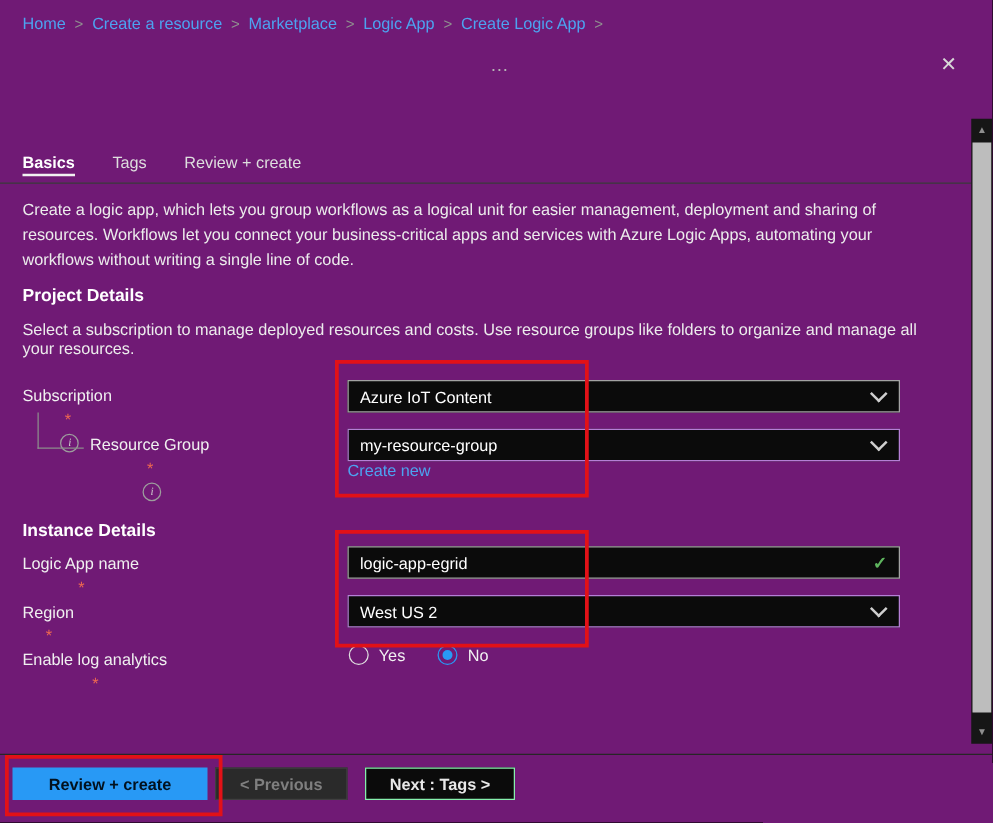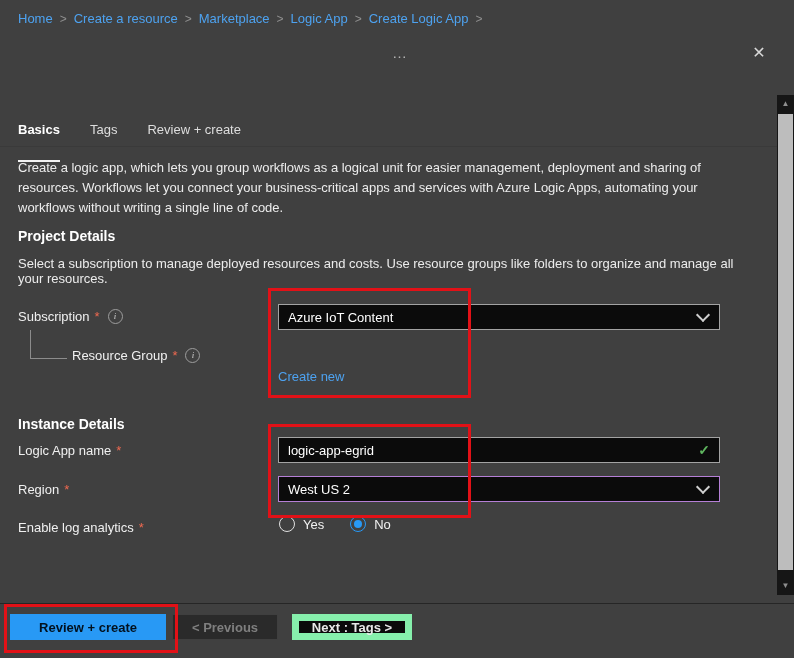--- a/index.html
+++ b/index.html
@@ -1,42 +1,42 @@
 <!DOCTYPE html>
 <html><head>
 <meta charset="utf-8">
 <style>
   html,body { margin:0; padding:0; background:#000; }
   #app {
     position:relative; width:794px; height:658px; overflow:hidden;
-    background:#404040; color:#f2f2f2;
+    background:#701a75; color:#f2f2f2;
     font-family:"Liberation Sans", sans-serif; font-size:13px;
   }
   
   #breadcrumb { position:absolute; left:18px; top:11px; display:flex; align-items:center; gap:7px; font-size:13px; }
   .crumb { color:#4da2f0; cursor:pointer; text-decoration:none; }
   .crumb-sep { color:#8f8f8f; font-size:12px; }
   
   #page-title { position:absolute; left:18px; top:36px; margin:0; font-size:24px; font-weight:bold; color:#ffffff; letter-spacing:0.2px; }
   #title-more { position:absolute; left:392px; top:44px; color:#b5b5b5; font-size:15px; }
   #close-btn { position:absolute; left:746px; top:40px; width:26px; height:26px; background:transparent; border:none;
     color:#d8d8d8; font-size:16px; line-height:26px; text-align:center; padding:0; cursor:pointer; font-family:inherit; }
   
   #tabs { position:absolute; left:18px; top:122px; display:flex; gap:30px; font-size:13px; }
-  .tab { padding-bottom:23px; color:#dedede; cursor:pointer; }
+  .tab { padding-bottom:2px; color:#dedede; cursor:pointer; }
   .tab.active { color:#ffffff; font-weight:bold; border-bottom:2px solid #f2f2f2; }
   #tabs-rule { position:absolute; left:0; top:146px; width:777px; height:1px; background:#3a3a3a; }
   
   #intro { position:absolute; left:18px; top:158px; width:698px; margin:0; line-height:20px; color:#ececec; }
   .section-heading { position:absolute; left:18px; margin:0; font-size:14px; font-weight:bold; color:#ffffff; }
   #h-project { top:228px; }
   #h-instance { top:416px; }
   #project-desc { position:absolute; left:18px; top:256px; width:722px; margin:0; line-height:15px; color:#ececec; }
   
-  .label-row { position:absolute; display:flex; align-items:center; gap:4px; color:#f0f0f0; }
+  .label-row { position:absolute; display:flex; align-items:center; gap:4px; color:#f0f0f0;flex-direction:column; }
   #lbl-subscription { left:18px; top:309px; }
   #lbl-rg { left:72px; top:348px; }
   #lbl-name { left:18px; top:443px; }
   #lbl-region { left:18px; top:482px; }
   #lbl-log { left:18px; top:520px; }
   .req { color:#ef6950; margin-left:1px; }
   .info-dot { width:13px; height:13px; margin-left:4px; border:1px solid #9d9d9d; border-radius:50%;
     font-size:9px; line-height:13px; text-align:center; color:#cfcfcf; font-family:"Liberation Serif", serif; font-style:italic; cursor:default; }
   #tree { position:absolute; left:30px; top:330px; width:36px; height:28px;
     border-left:1px solid #8c8c8c; border-bottom:1px solid #8c8c8c; }
@@ -60,21 +60,21 @@
   .radio { width:16px; height:16px; border-radius:50%; box-sizing:border-box; }
   .radio.off { border:1px solid #e0e0e0; }
   .radio.on { border:1px solid #2899f5; position:relative; }
   .radio.on::after { content:""; position:absolute; left:3px; top:3px; right:3px; bottom:3px; border-radius:50%; background:#2899f5; }
   
   #footer-rule { position:absolute; left:0; top:603px; width:794px; height:1px; background:#262626; }
   .btn { position:absolute; top:614px; height:26px; font-family:inherit; font-size:13px; cursor:pointer;
     display:flex; align-items:center; justify-content:center; box-sizing:border-box;font-weight:bold; }
   #btn-review { left:10px; width:156px; background:#2899f5; color:#02111e; font-weight:bold; border:none; }
   #btn-prev { left:172px; width:106px; background:#2a2a2a; color:#7f7f7f; border:1px solid #3f3f3f; }
-  #btn-next { left:292px; width:120px; background:#0b0b0b; color:#e8e8e8; border:7px solid #86efac; }
+  #btn-next { left:292px; width:120px; background:#0b0b0b; color:#e8e8e8; border:1px solid #86efac; }
   
   .anno { position:absolute; border:3px solid #e21117; pointer-events:none; z-index:10; background:transparent; }
   #anno-project { left:268px; top:288px; width:197px; height:104px; }
   #anno-instance { left:268px; top:424px; width:197px; height:88px; }
   #anno-review { left:4px; top:604px; width:168px; height:43px; }
   
   #sb-track { position:absolute; left:777px; top:95px; width:17px; height:500px; background:#161616; }
   #sb-up, #sb-down { position:absolute; left:777px; width:17px; height:16px; color:#8f8f8f;
     font-size:8px; line-height:16px; text-align:center; cursor:pointer; }
   #sb-up { top:96px; }
@@ -126,20 +126,24 @@
     <span>Resource Group</span>
     <span class="req">*</span>
     <span class="info-dot">i</span>
   </div>
 
   <div id="f-subscription" class="field">
     <span>Azure IoT Content</span>
     <span class="chev"></span>
   </div>
 
+  <div id="f-rg" class="field purple">
+    <span>my-resource-group</span>
+    <span class="chev"></span>
+  </div>
 
   <a id="create-new">Create new</a>
 
   <h2 id="h-instance" class="section-heading">Instance Details</h2>
 
   <div id="lbl-name" class="label-row">
     <span>Logic App name</span>
     <span class="req">*</span>
   </div>
 

